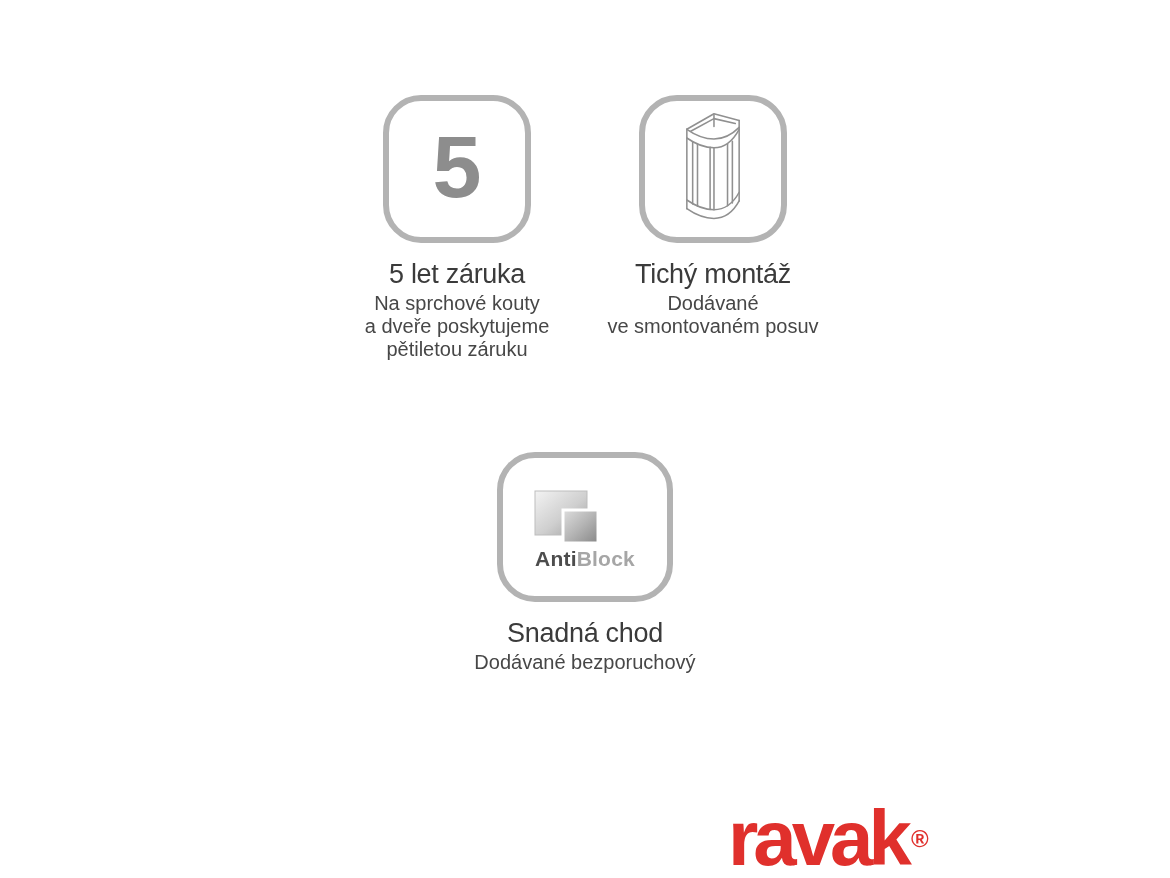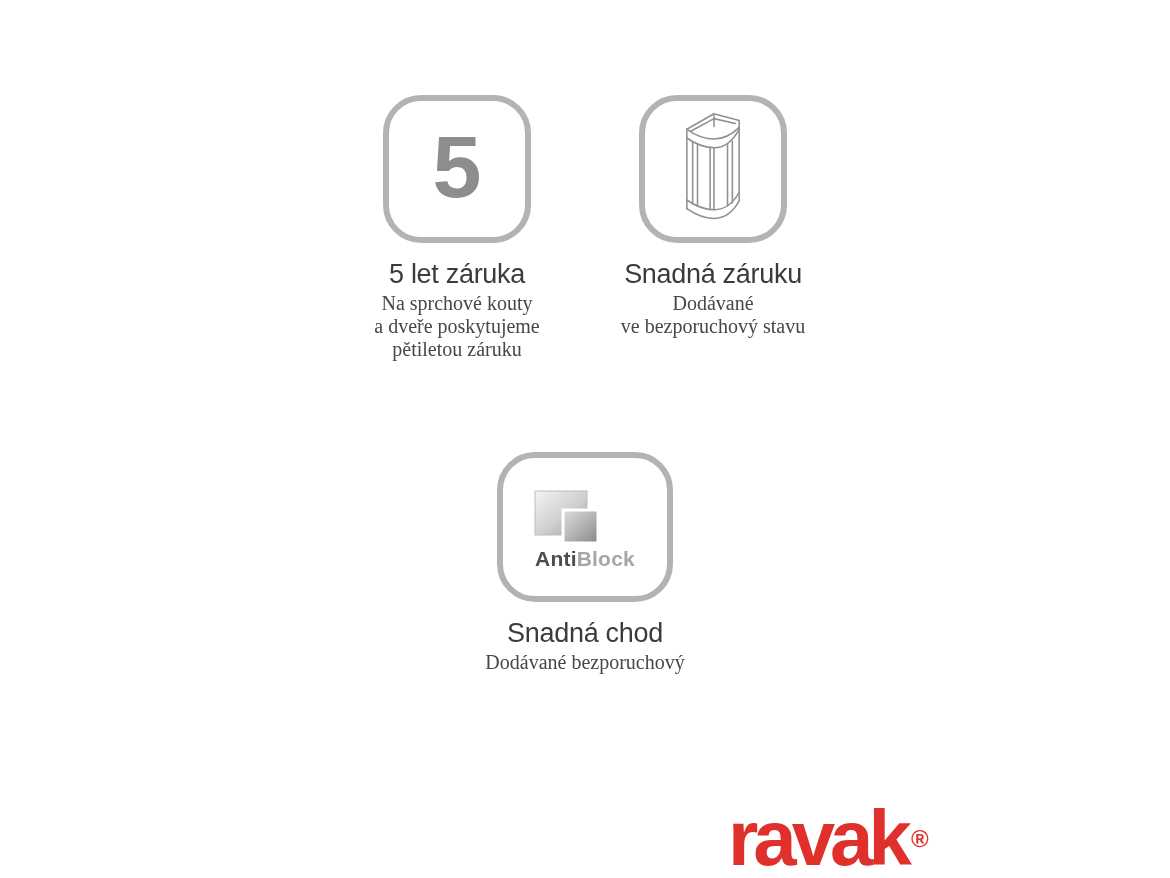--- a/index.html
+++ b/index.html
@@ -47,21 +47,20 @@
     line-height: 30px;
     font-weight: normal;
     color: var(--heading, #3b3b3b);
     letter-spacing: -0.3px;
   }
   .feature-sub {
     margin: 0;
     font-size: 20px;
     line-height: 23px;
     color: var(--body, #474747);
-    font-family: Liberation Serif, serif;
   }
   .feature-sub.first { margin-top: 3px; }
 
   
   .antiblock-art {
     width: 78px;
     height: 56px;
     margin: 6px 0 0 -26px;
   }
   .antiblock-label {
@@ -134,23 +133,23 @@
           <path d="M29 42.7 L29 106.7"></path>
           <path d="M33 43 L33 107"></path>
           <path d="M47 39.5 L47 103"></path>
           <path d="M52 36.5 L52 100"></path>
 
           <path d="M5 97 C15 104 24 107 33 107 C43 107 52 102 59 89"></path>
           <path d="M5 106 C15 113 24 116 33 116 C43 116 52 111 59 98"></path>
         </g>
       </svg>
     </div>
-    <h3 class="feature-title">Snadná záruku</h3>
+    <h3 class="feature-title">Tichý montáž</h3>
     <p class="feature-sub first">Dodávané</p>
-    <p class="feature-sub">ve bezporuchový stavu</p>
+    <p class="feature-sub">ve smontovaném posuv</p>
   </section>
 
   <section class="feature" style="left:425px; top:452px;">
     <div class="badge badge-lg">
       <svg class="antiblock-art" viewBox="0 0 78 56" aria-hidden="true">
         <defs>
           <linearGradient id="gA" x1="0" y1="0" x2="1" y2="1">
             <stop offset="0" stop-color="#f3f3f3"></stop>
             <stop offset="0.55" stop-color="#cfcfcf"></stop>
             <stop offset="1" stop-color="#9d9d9d"></stop>

